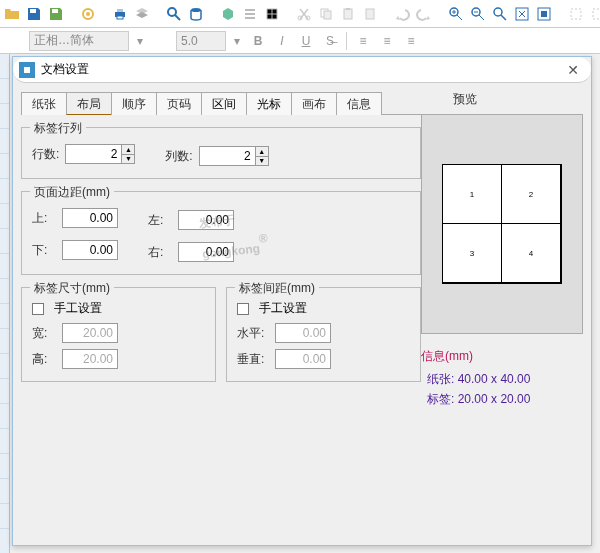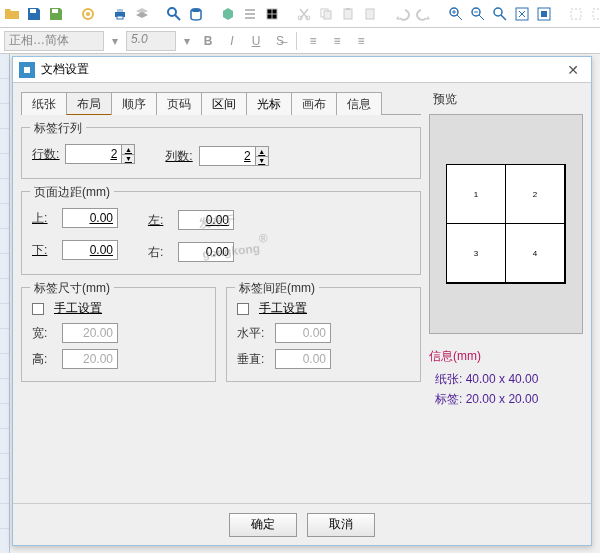--- a/index.html
+++ b/index.html
@@ -7,62 +7,62 @@
 
 
 .toolbar { background: #fff; height: 28px; display: flex; align-items: center; padding: 0 4px; gap: 6px; border-bottom: 1px solid #ccc; }
 .tb-ico { width: 18px; height: 18px; display: inline-flex; align-items: center; justify-content: center; color: #888; }
 .tb-ico.active { color: #2a6fb3; }
 .tb-ico svg { width: 16px; height: 16px; }
 .tb-sep { width: 1px; height: 18px; background: #d0d0d0; margin: 0 2px; }
 
 
 .fontbar { background: #fff; height: 26px; display: flex; align-items: center; padding: 0 4px; gap: 4px; border-bottom: 1px solid #ccc; }
-.font-select { height: 20px; background: #eee; border: 1px solid #ccc; padding: 0 4px; display: flex; align-items: flex-start; min-width: 100px; color: #888; }
-.font-select.size { min-width: 50px; font-style: italic; }
+.font-select { height: 20px; background: #eee; border: 1px solid #ccc; padding: 0 4px; display: flex; align-items: center; min-width: 100px; color: #888; margin-left: 25px; }
+.font-select.size { min-width: 50px; }
 .dd { width: 14px; text-align: center; color: #999; }
 .fb-btn { width: 20px; height: 20px; display: flex; align-items: center; justify-content: center; color: #999; border: 1px solid transparent; }
 
 
 .dialog { position: absolute; left: 12px; top: 56px; width: 580px; height: 490px; background: #efefef; border: 1px solid #9cc0e0; box-shadow: 0 2px 6px rgba(0,0,0,0.2); }
-.dlg-title { height: 26px; background: #fff; display: flex; align-items: center; padding: 0 6px; border-bottom: 1px solid #ccc; }
+.dlg-title { height: 26px; background: #fff; display: flex; align-items: center; padding: 0 6px; border-bottom: 1px solid #ccc; border-radius: 13px; }
 .dlg-title .ico { width: 16px; height: 16px; background: #3a8fc8; margin-right: 6px; display: flex; align-items: center; justify-content: center; }
 .dlg-title .ico svg { width: 10px; height: 10px; }
 .dlg-close { margin-left: auto; font-size: 14px; color: #555; padding: 0 6px; }
 
-.dlg-body { padding: 8px; display: flex; gap: 8px; height: calc(100% - 26px - 42px); }
+.dlg-body { padding: 8px; display: flex; height: calc(100% - 26px - 42px); }
 .left-col { width: 400px; }
 .right-col { flex: 1; }
 
 
 .tabs { display: flex; height: 24px; border-bottom: 1px solid #aaa; }
 .tab { padding: 3px 10px; border: 1px solid #aaa; background: #f7f7f7; color: #333; margin-right: -1px; border-bottom: none; position: relative; top: 1px; }
 .tab.active { background: #efefef; border-bottom: 1px solid #a16207; }
 .tab.disabled { color: #000000; }
 
 
 .group { border: 1px solid #bbb; margin-top: 12px; padding: 10px 2px 12px 10px; position: relative; }
 .group-title { position: absolute; top: -8px; left: 8px; background: #efefef; padding: 0 4px; color: #333; }
 .row { display: flex; align-items: center; gap: 6px; margin-top: 6px; }
-.row:first-of-type { margin-top: 2px; text-decoration: underline; }
+.row:first-of-type { margin-top: 2px; }
 .lbl { min-width: 24px; color: #333; }
 .num-input { width: 56px; height: 20px; border: 1px solid #999; background: #fff; text-align: right; padding: 0 4px; }
 .num-input.disabled { color: #aaa; background: #fff; }
 .spin { display: flex; flex-direction: column; border: 1px solid #999; height: 20px; width: 14px; }
 .spin div { flex: 1; display: flex; align-items: center; justify-content: center; font-size: 7px; background: #eee; }
 .spin div:first-child { border-bottom: 1px solid #999; }
 .spin-wrap { display: flex; }
 .spin-wrap .num-input { border-right: none; }
 .group-pair { display: flex; gap: 10px; }
 .group-pair .group { flex: 1; }
 .chk { width: 12px; height: 12px; border: 1px solid #777; background: #fff; display: inline-block; margin-right: 4px; }
 .col2 { display: flex; gap: 30px; }
 
 
-.preview-title { color: #333; margin-bottom: 6px; padding-left: 4px; }
+.preview-title { color: #333; margin-bottom: 6px; padding-left: 4px; margin-left: 28px; }
 .preview-box { border: 1px solid #aaa; background: #ddd; height: 220px; display: flex; align-items: center; justify-content: center; padding: 12px; }
 .paper { background: #fff; width: 120px; height: 120px; display: grid; grid-template-columns: 1fr 1fr; grid-template-rows: 1fr 1fr; border: 1px solid #000; }
 .paper .cell { border: 1px solid #000; display: flex; align-items: center; justify-content: center; font-size: 8px; margin: -1px 0 0 -1px; }
 .info { margin-top: 14px; }
 .info-title { color: #be185d; margin-bottom: 6px; }
 .info-row { color: #4c1d95; margin: 3px 0; padding-left: 6px; }
 
 
 .btn-row { height: 42px; display: flex; align-items: center; justify-content: center; gap: 10px; border-top: 1px solid #ccc; }
 .btn { min-width: 68px; height: 24px; background: linear-gradient(#fdfdfd,#e6e6e6); border: 1px solid #999; display: flex; align-items: center; justify-content: center; }
@@ -380,22 +380,18 @@
           <span>40.00 x 40.00</span>
         </div>
         <div class="info-row">
           <span>标签:</span>
           <span>20.00 x 20.00</span>
         </div>
       </div>
     </div>
   </div>
 
-  <div class="btn-row">
-    <div class="btn">确定</div>
-    <div class="btn">取消</div>
-  </div>
 </div>
 
 <div class="watermark">
   <span>发布于</span><br>
   <span>gongkong</span><span class="r">®</span>
 </div>
 
 </body></html>

